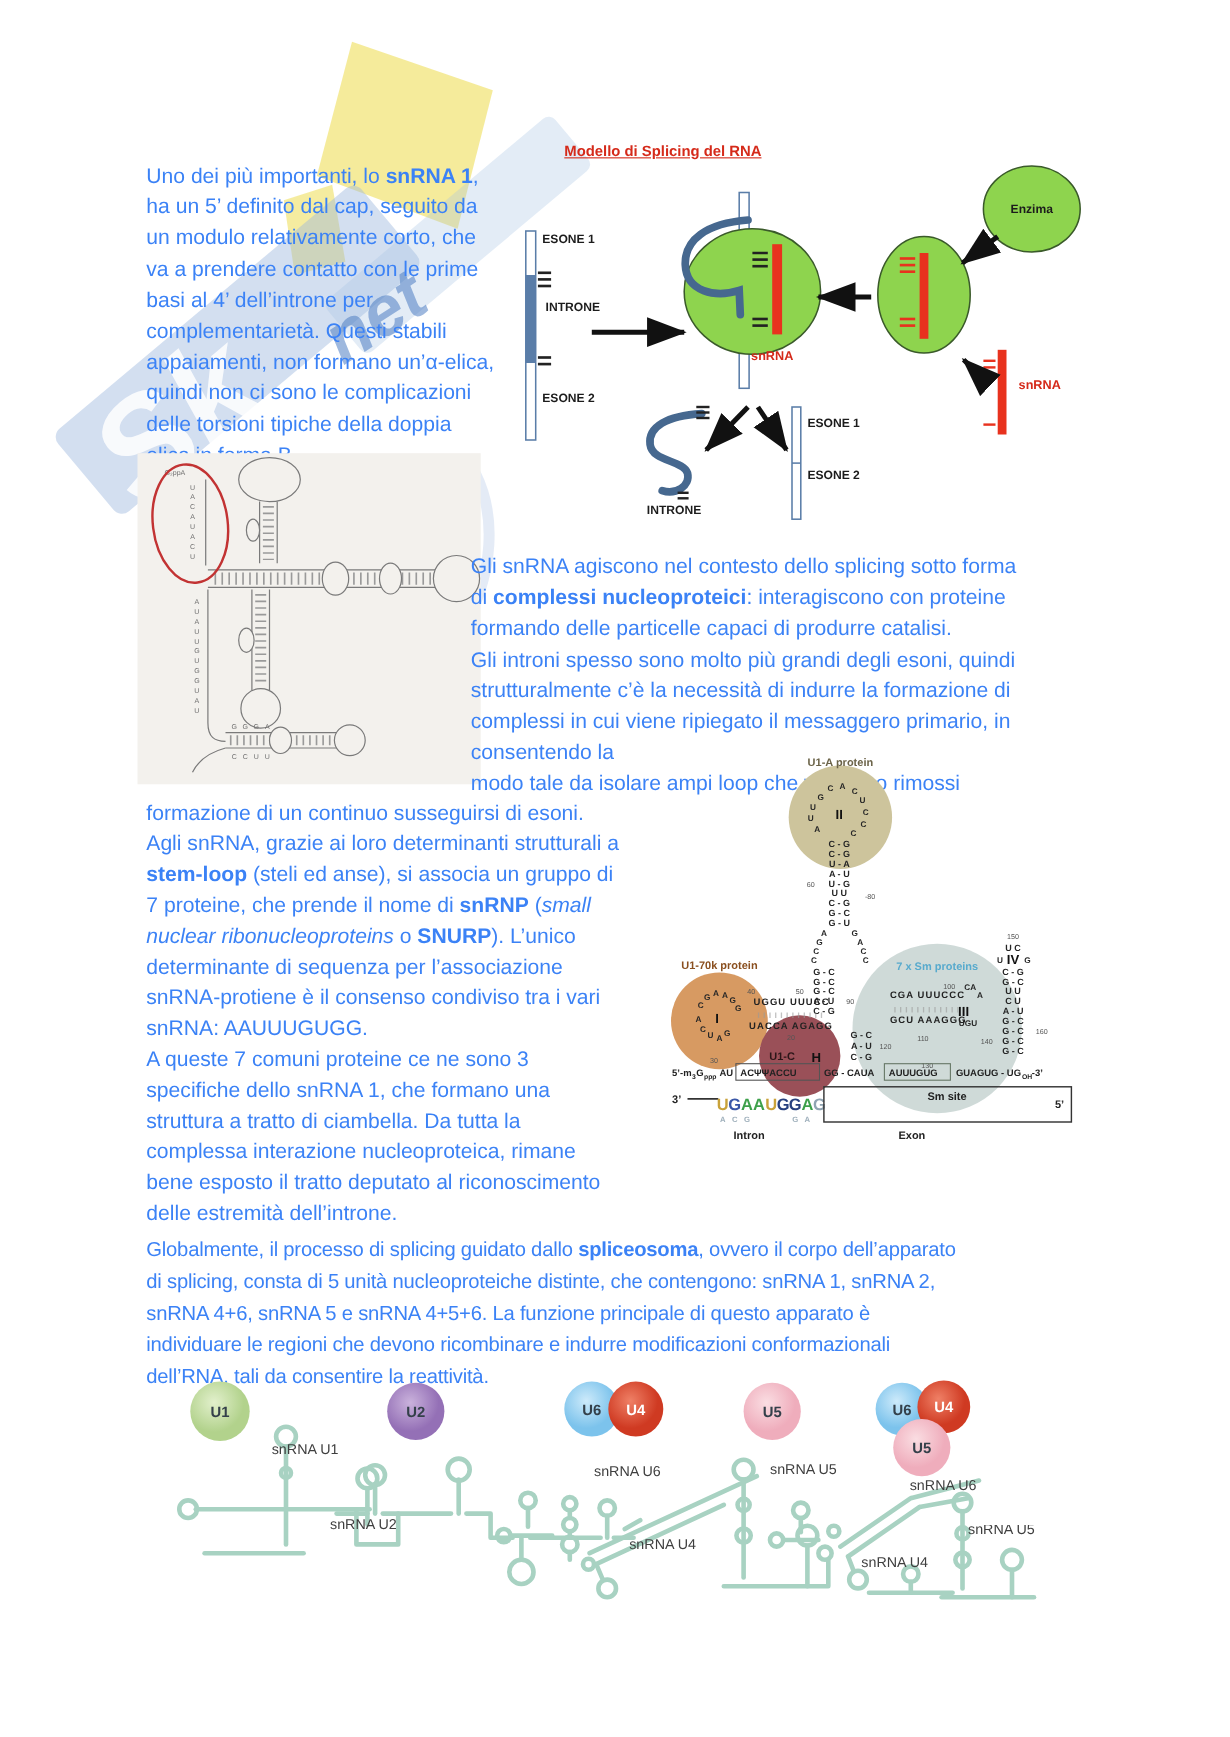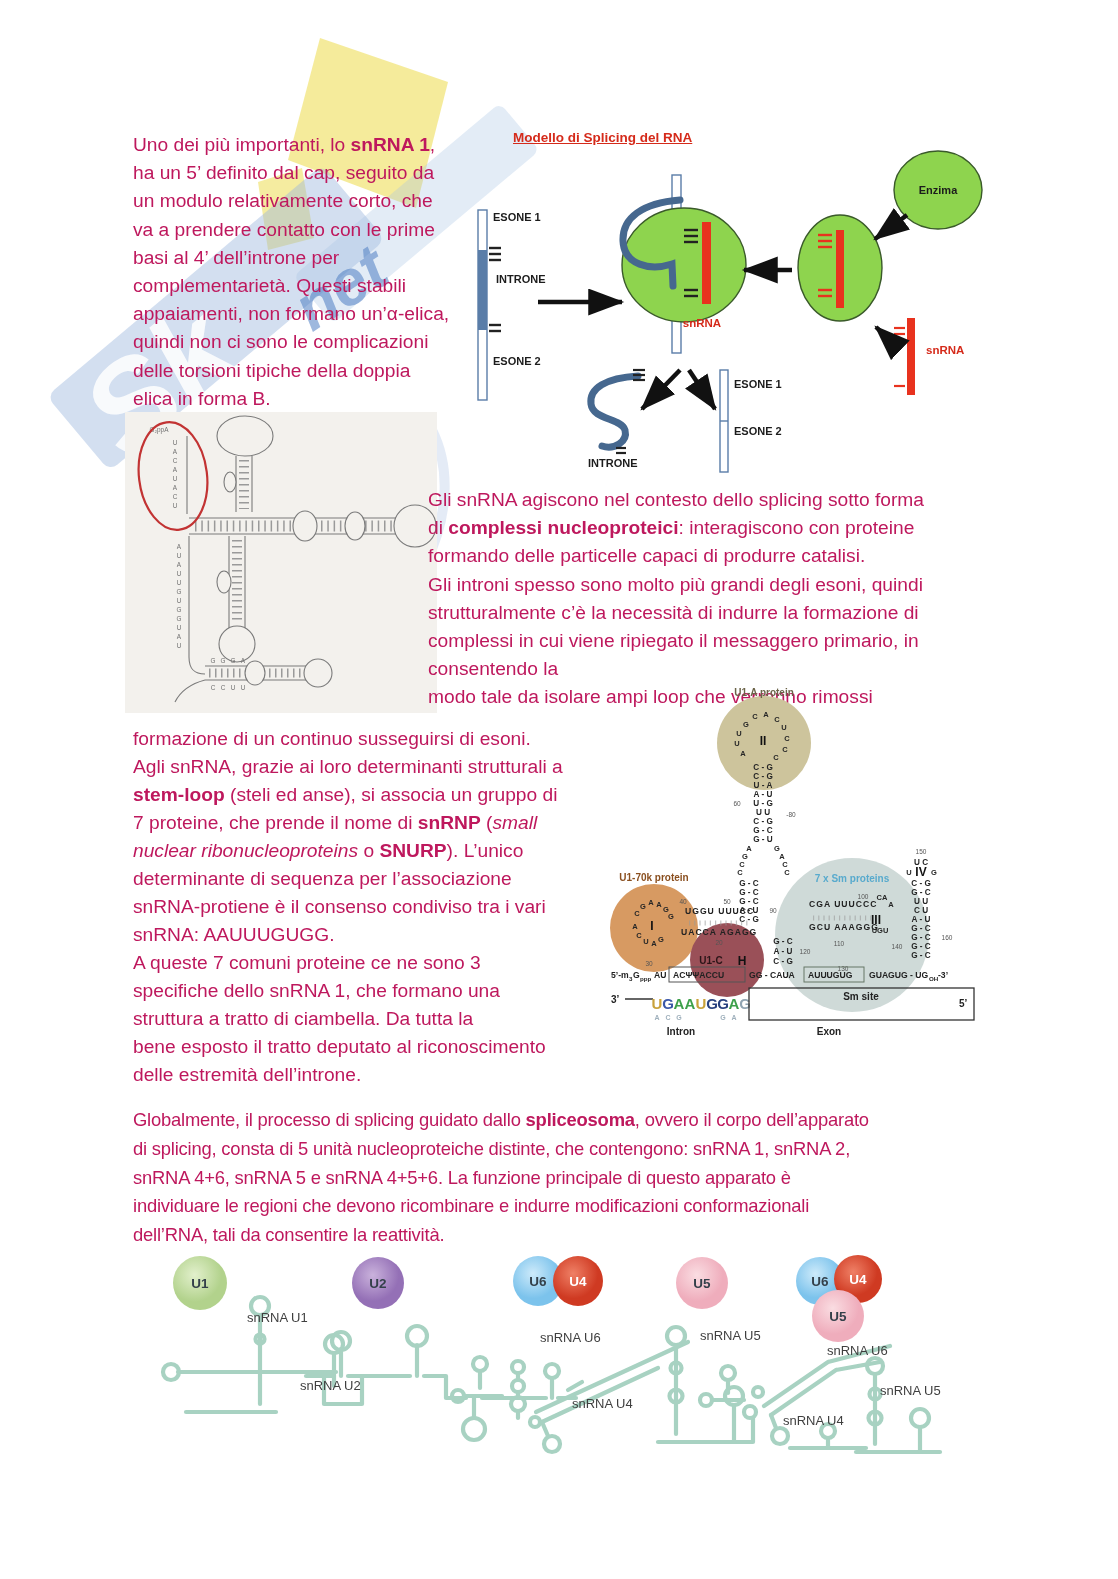--- a/index.html
+++ b/index.html
@@ -3,27 +3,27 @@
 <meta charset="utf-8">
 <style>
   html,body{margin:0;padding:0;background:#ffffff;}
   #page{position:relative;width:1118px;height:1579px;background:#fff;overflow:hidden;
         font-family:"Liberation Sans","DejaVu Sans",sans-serif;color:#1b1b1b;}
   #page > *{position:absolute;}
   .layer{z-index:2;}
   
   #wm{left:0;top:0;z-index:1;}
   
-  .para{font-size:19.2px;line-height:28.2px;color:#be185d;}
+  .para{font-size:19.2px;line-height:28.2px;color:#3b82f6;margin-top:16px;}
   .para .ln{white-space:nowrap;}
   .b{font-weight:bold;}
   .i{font-style:italic;}
   #p1{left:133px;top:131px;width:360px;}
   #p2{left:428px;top:486px;width:580px;}
-  #p3{left:133px;top:725px;width:500px;line-height:28px;}
+  #p3{left:133px;top:710px;width:500px;line-height:28px;}
   #p4{left:133px;top:1106px;width:900px;font-size:18.4px;line-height:28.8px;letter-spacing:-0.2px;}
   
   #d1-title{left:489px;top:130px;font-size:13.5px;font-weight:bold;color:#d52a1a;
             text-decoration:underline;z-index:3;padding-left:24px;}
   
   svg text{font-family:"Liberation Sans","DejaVu Sans",sans-serif;}
   .flab{font-size:11px;font-weight:600;fill:#1c1c1c;}
   .fred{fill:#d52a1a;font-weight:bold;font-size:11.5px;}
   .pair{font-size:8.2px;font-weight:bold;fill:#262626;text-anchor:middle;}
   .nt{font-size:7.5px;font-weight:bold;fill:#262626;text-anchor:middle;}
@@ -232,20 +232,21 @@
     <div class="ln">Agli snRNA, grazie ai loro determinanti strutturali a</div>
     <div class="ln"><span class="b">stem-loop</span><span> (steli ed anse), si associa un gruppo di</span></div>
     <div class="ln"><span>7 proteine, che prende il nome di </span><span class="b">snRNP</span><span> (</span><span class="i">small</span></div>
     <div class="ln"><span class="i">nuclear ribonucleoproteins</span><span> o </span><span class="b">SNURP</span><span>). L’unico</span></div>
     <div class="ln">determinante di sequenza per l’associazione</div>
     <div class="ln">snRNA-protiene è il consenso condiviso tra i vari</div>
     <div class="ln">snRNA: AAUUUGUGG.</div>
     <div class="ln">A queste 7 comuni proteine ce ne sono 3</div>
     <div class="ln">specifiche dello snRNA 1, che formano una</div>
     <div class="ln">struttura a tratto di ciambella. Da tutta la</div>
+    <div class="ln">complessa interazione nucleoproteica, rimane</div>
     <div class="ln">bene esposto il tratto deputato al riconoscimento</div>
     <div class="ln">delle estremità dell’introne.</div>
   </div>
 
   <svg class="layer" style="left:599px;top:683px;" width="414" height="368" viewBox="0 0 414 368">
     <circle cx="165" cy="60" r="47" fill="#cdc49c"></circle>
     <circle cx="253" cy="252" r="77" fill="#ccd8d6" opacity="0.95"></circle>
     <circle cx="55" cy="245" r="44" fill="#d79a62"></circle>
     <circle cx="128" cy="277" r="37" fill="#9a5058"></circle>
 

